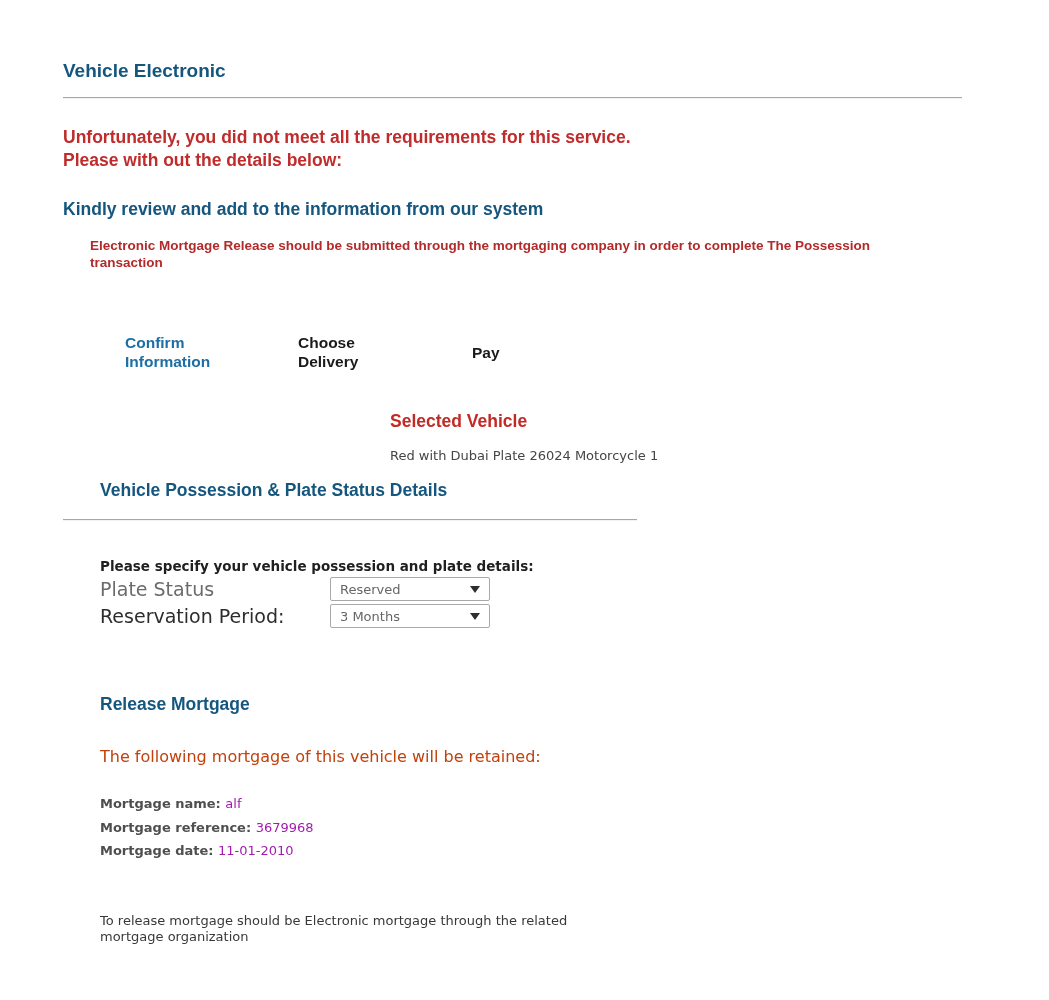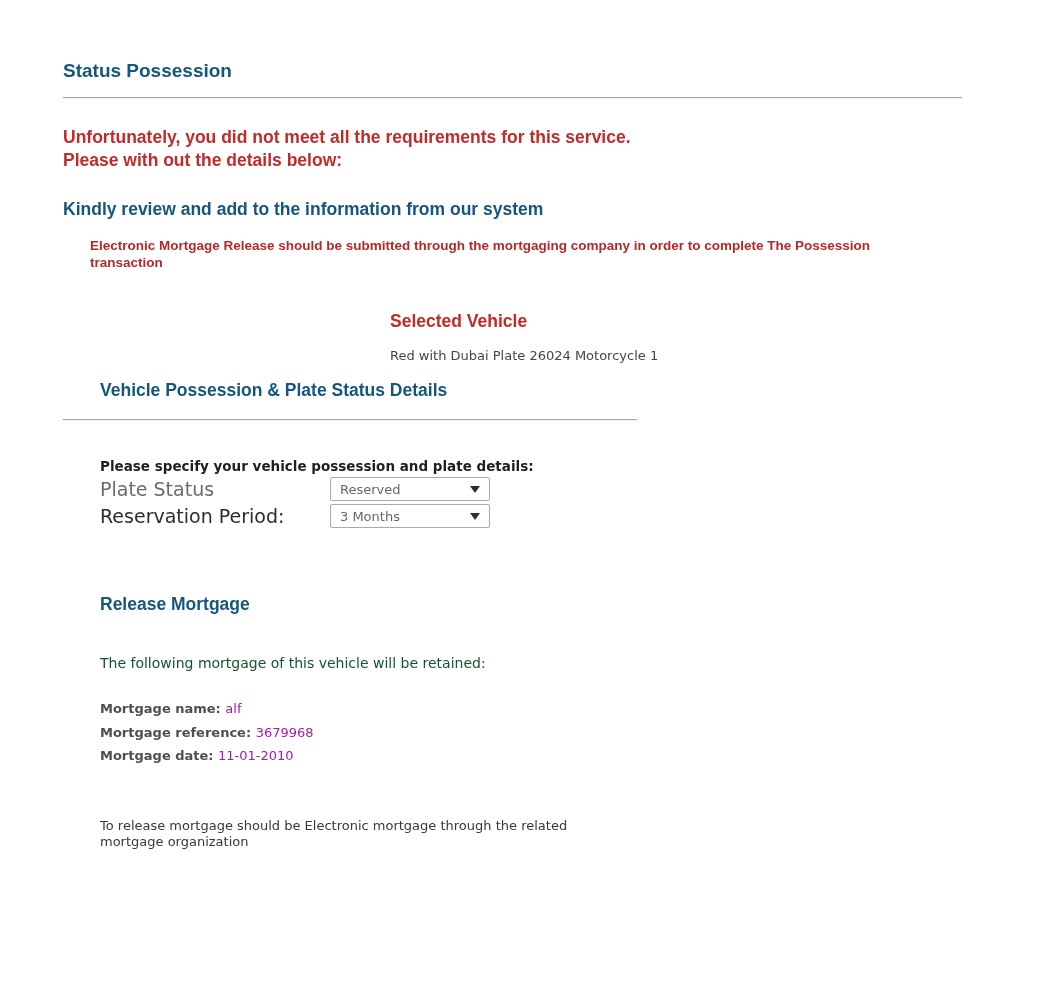--- a/index.html
+++ b/index.html
@@ -71,47 +71,58 @@
     padding:0 9px; cursor:pointer;
   }
   .select-value { font-size:13px; color:#666666; }
   .caret {
     width:0; height:0;
     border-left:5px solid transparent; border-right:5px solid transparent;
     border-top:7px solid #2e2e2e;
   }
 
   .release-heading { margin-top:66px; }
-  .release-intro { margin-left:37px; margin-top:40px; font-size:14px; color:#14532d; }
+  .release-intro { margin-left:37px; margin-top:32px; font-size:16px; color:#c2410c; }
   .mortgage-details { margin-left:37px; margin-top:26px; }
   .detail-row { line-height:23.5px; font-size:13px; }
   .detail-label { font-weight:bold; color:#4f4f4f; }
   .detail-value { color:#a21caf; }
   .release-note {
     margin-left:37px; margin-top:50px; max-width:505px;
     font-size:13px; color:#383838; line-height:16px;
   }
 </style>
 </head>
 <body>
 
 <div class="container">
 
-  <div class="page-title">Status Possession</div>
+  <div class="page-title">Vehicle Electronic</div>
   <hr class="rule rule-top">
 
   <div class="alert">
     <div>Unfortunately, you did not meet all the requirements for this service.</div>
     <div>Please with out the details below:</div>
   </div>
 
   <div class="review-heading">Kindly review and add to the information from our system</div>
 
   <div class="release-message">Electronic Mortgage Release should be submitted through the mortgaging company in order to complete The Possession transaction</div>
 
+  <div class="steps">
+    <div class="step step-1 step-active">
+      <span class="lbl">Confirm Information</span>
+    </div>
+    <div class="step step-2">
+      <span class="lbl">Choose Delivery</span>
+    </div>
+    <div class="step">
+      <span class="lbl">Pay</span>
+    </div>
+  </div>
 
   <div class="selected-vehicle">
     <div class="selected-vehicle-heading">Selected Vehicle</div>
     <div class="selected-vehicle-desc">Red with Dubai Plate 26024 Motorcycle 1</div>
   </div>
 
   <div class="sub-heading plate-heading">Vehicle Possession &amp; Plate Status Details</div>
   <hr class="rule rule-sub">
 
   <div class="instruction">Please specify your vehicle possession and plate details:</div>

